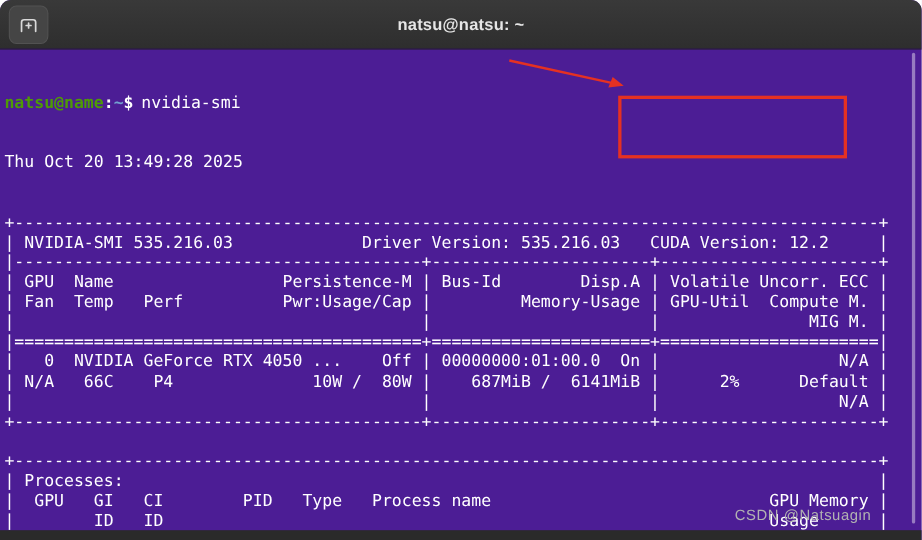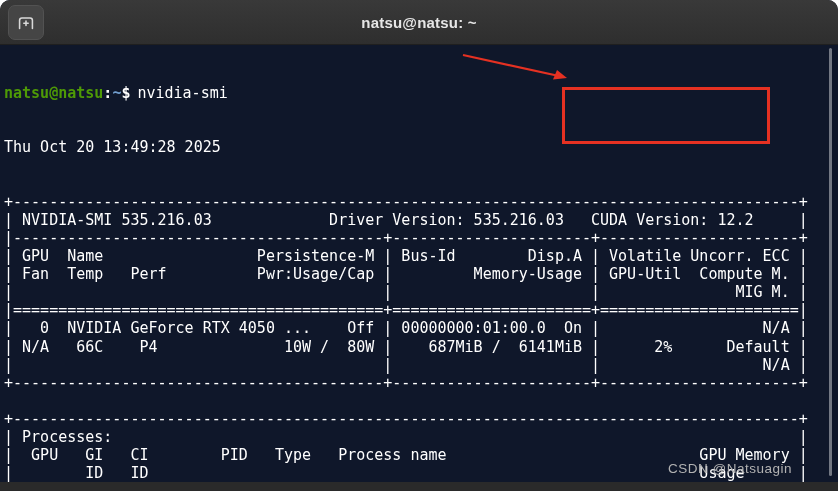--- a/index.html
+++ b/index.html
@@ -1,19 +1,19 @@
 <!DOCTYPE html>
 <html><head>
 <meta charset="utf-8">
 <style>
   * { margin:0; padding:0; box-sizing:border-box; }
   html,body { width:838px; height:491px; background:#ffffff; overflow:hidden;
               font-family:"Liberation Sans", sans-serif; }
   .window { position:relative; width:838px; height:491px;
-            border-radius:10px 10px 0 0; overflow:hidden; background:#0f172a; }
+            border-radius:10px 10px 0 0; overflow:hidden; background:#4c1d95; }
 
   
   .titlebar { position:absolute; top:0; left:0; width:838px; height:45px;
               background:linear-gradient(#393939,#2e2e2e);
               border-bottom:1px solid #1f1f1f; }
   .newtab-btn { position:absolute; left:8px; top:5px; width:36px; height:35px;
                 background:#454545; border:1px solid #525252; border-radius:7px;
                 display:flex; align-items:center; justify-content:center; cursor:pointer; }
   .win-title { position:absolute; left:0; right:0; top:0; height:45px;
                display:flex; align-items:center; justify-content:center;
@@ -52,21 +52,21 @@
     <div class="newtab-btn">
       <svg width="22" height="22" viewBox="0 0 24 24" fill="none" stroke="#d9d9d9" stroke-width="1.7" stroke-linecap="round">
         <path d="M5 18 V9 Q5 6.5 7.5 6.5 H16.5 Q19 6.5 19 9 V18"></path>
         <path d="M12 9.8 V14.6 M9.6 12.2 H14.4"></path>
       </svg>
     </div>
     <div class="win-title">natsu@natsu: ~</div>
   </div>
 
   <div class="screen">
-    <div><span class="green">natsu@natsu</span><span class="wbold">:</span><span class="blue">~</span><span class="wbold">$</span><span style="padding-left:7px;">nvidia-smi</span></div>
+    <div><span class="green">natsu@name</span><span class="wbold">:</span><span class="blue">~</span><span class="wbold">$</span><span style="padding-left:7px;">nvidia-smi</span></div>
     <div>Thu Oct 20 13:49:28 2025</div>
     <pre>+---------------------------------------------------------------------------------------+
 | NVIDIA-SMI 535.216.03             Driver Version: 535.216.03   CUDA Version: 12.2     |
 |-----------------------------------------+----------------------+----------------------+
 | GPU  Name                 Persistence-M | Bus-Id        Disp.A | Volatile Uncorr. ECC |
 | Fan  Temp   Perf          Pwr:Usage/Cap |         Memory-Usage | GPU-Util  Compute M. |
 |                                         |                      |               MIG M. |
 |=========================================+======================+======================|
 |   0  NVIDIA GeForce RTX 4050 ...    Off | 00000000:01:00.0  On |                  N/A |
 | N/A   66C    P4              10W /  80W |    687MiB /  6141MiB |      2%      Default |

